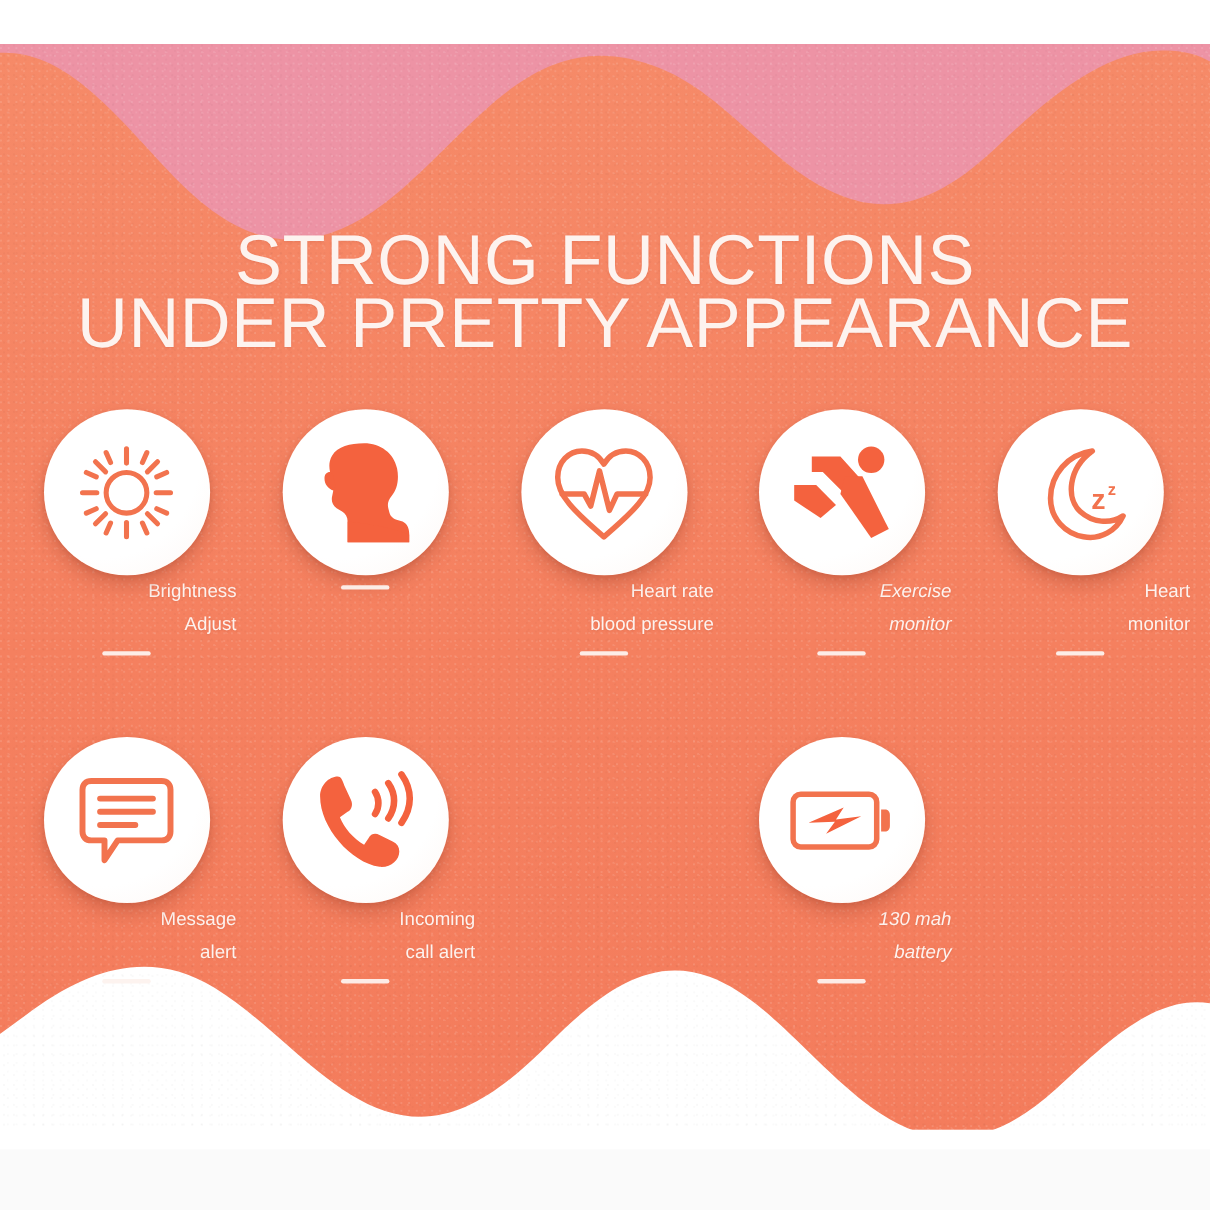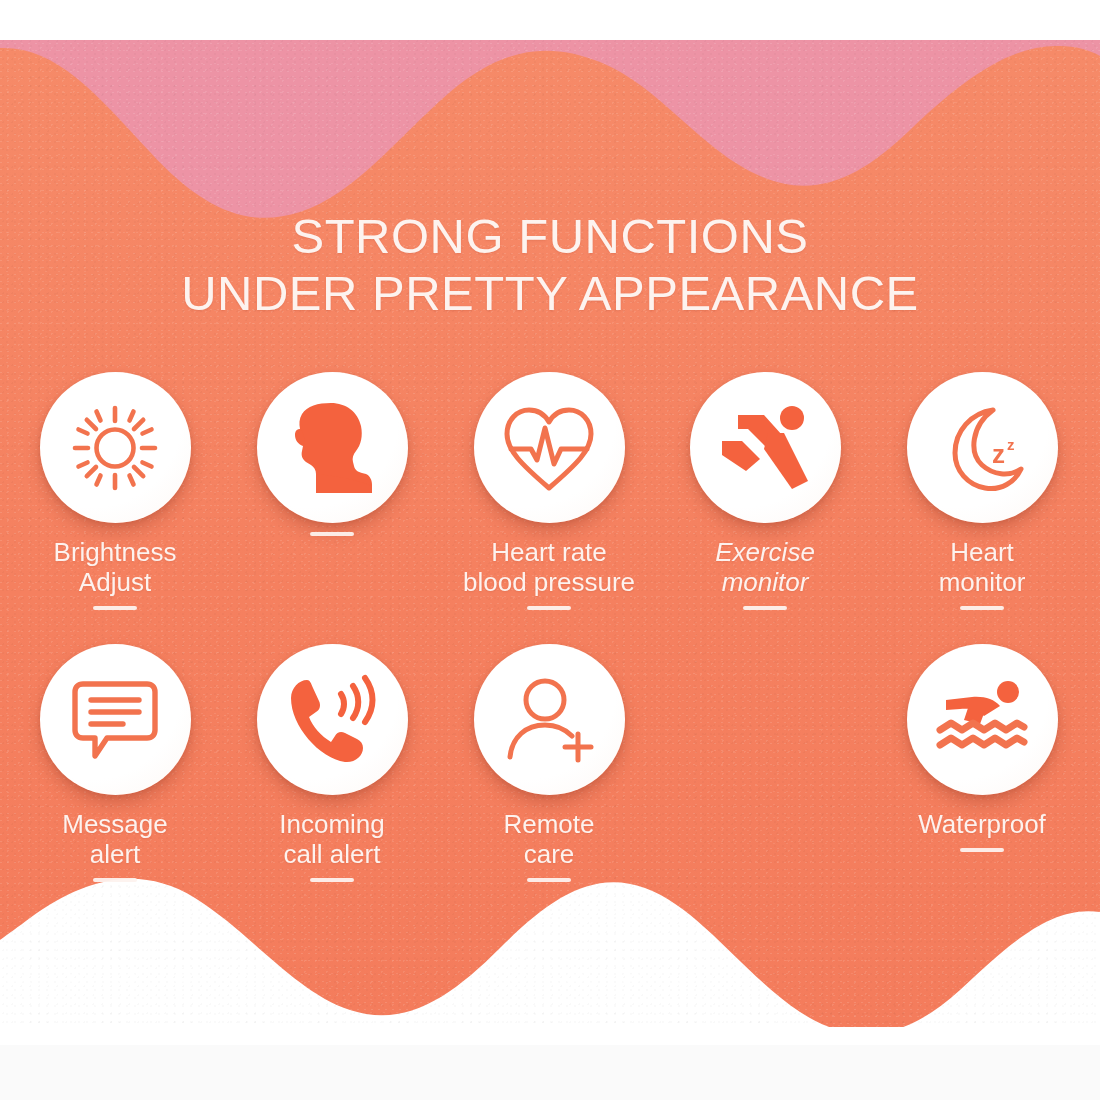--- a/index.html
+++ b/index.html
@@ -27,48 +27,49 @@
       radial-gradient(circle at 88% 79%, rgba(0,0,0,.10) 0 1px, transparent 1px),
       radial-gradient(circle at 55% 88%, rgba(255,255,255,.40) 0 1px, transparent 1px);
     background-size:7px 7px,9px 9px,11px 11px,8px 8px,13px 13px;
   }
 
   
   #content{position:absolute;left:0;top:0;width:1100px;height:1100px;z-index:5;}
 
   .headline{
     position:absolute;left:0;top:208px;width:1100px;text-align:center;
-    color:#fdf3ef;font-size:49px;line-height:57px;letter-spacing:.5px;font-weight:400;
+    color:#fdf3ef;font-size:64px;line-height:57px;letter-spacing:.5px;font-weight:400;
     text-shadow:0 1px 2px rgba(180,70,45,.22);
   }
   .headline .l2{display:block;}
 
   .grid-row{position:absolute;left:0;width:1100px;height:250px;}
   #row1{top:372px;}
-  #row2{top:644px;}
+  #row2{top:670px;}
 
   .cell{position:absolute;top:0;width:200px;text-align:center;}
   .c0{left:15px;}
   .c1{left:232px;}
   .c2{left:449px;}
   .c3{left:665px;font-style:italic;}
   .c4{left:882px;}
 
   .bubble{
     position:relative;width:151px;height:151px;margin:0 auto;border-radius:50%;
     background:radial-gradient(circle at 34% 30%, #ffffff 0%, #ffffff 62%, #fdf7f4 100%);
     box-shadow:0 9px 16px rgba(150,55,35,.30), 0 2px 5px rgba(150,55,35,.18);
     display:flex;align-items:center;justify-content:center;
   }
   .bubble svg{display:block;}
 
   .label{
-    margin-top:14px;color:#fdf2ee;font-size:26px;line-height:30px;font-weight:400;
+    color:#fdf2ee;font-size:17px;line-height:30px;font-weight:400;
     text-shadow:0 1px 2px rgba(175,70,45,.20);
     white-space:pre-line;
+    text-align:right;
   }
   .dash{
     width:44px;height:4px;border-radius:2px;background:#fdf2ee;margin:9px auto 0;
     opacity:.95;
   }
 </style>
 </head>
 <body>
 
 <div id="stage">
@@ -238,48 +239,30 @@
               <path d="M68 44 C75 34 75 22 68 12"></path>
               <path d="M80 48 C90 34 90 18 80 4"></path>
             </g>
           </svg>
         </div>
         <div class="label">Incoming
 call alert</div>
         <div class="dash"></div>
       </div>
 
-      <div class="cell c2">
-        <div class="bubble">
-          <svg width="94" height="90" viewBox="0 0 94 90">
-            <circle cx="43" cy="25" r="19" fill="none" stroke="#F2734E" stroke-width="5"></circle>
-            <path fill="none" stroke="#F2734E" stroke-width="5" stroke-linecap="round" d="M8 82 C10 62 24 50 43 50 C54 50 63 54 70 61"></path>
-            <g stroke="#F2734E" stroke-width="5" stroke-linecap="round">
-              <line x1="63" y1="72" x2="89" y2="72"></line>
-              <line x1="76" y1="59" x2="76" y2="85"></line>
-            </g>
-          </svg>
-        </div>
-        <div class="label">Remote
-care</div>
-        <div class="dash"></div>
-      </div>
-
-
-      <div class="cell c4">
-        <div class="bubble">
-          <svg width="96" height="80" viewBox="0 0 96 80">
-            <circle cx="74" cy="12" r="11" fill="#F4623E"></circle>
-            <path fill="#F4623E" d="M12 20 L38 17 C50 16 60 19 66 26 L50 36 C44 30 36 28 26 29 L12 30 Z"></path>
-            <path fill="#F4623E" d="M34 28 L52 28 L46 44 L30 40 Z"></path>
-            <g fill="none" stroke="#F2734E" stroke-width="7" stroke-linecap="round" stroke-linejoin="round">
-              <path d="M6 50 L17 43 L28 50 L39 43 L50 50 L61 43 L72 50 L83 43 L90 47"></path>
-              <path d="M6 65 L17 58 L28 65 L39 58 L50 65 L61 58 L72 65 L83 58 L90 62"></path>
-            </g>
-          </svg>
-        </div>
-        <div class="label">Waterproof</div>
-        <div class="dash"></div>
-      </div>
+
+      <div class="cell c3">
+        <div class="bubble">
+          <svg width="96" height="64" viewBox="0 0 96 64">
+            <rect x="4" y="8" width="76" height="48" rx="7" ry="7" fill="none" stroke="#F2734E" stroke-width="5"></rect>
+            <path fill="#F2734E" d="M84 22 L88 22 C90 22 92 24 92 27 L92 37 C92 40 90 42 88 42 L84 42 Z"></path>
+            <path fill="#F4623E" d="M18 34 L50 20 L43 31 L66 28 L34 44 L42 33 Z"></path>
+          </svg>
+        </div>
+        <div class="label">130 mah
+battery</div>
+        <div class="dash"></div>
+      </div>
+
     </div>
 
   </div>
 </div>
 
 </body></html>

